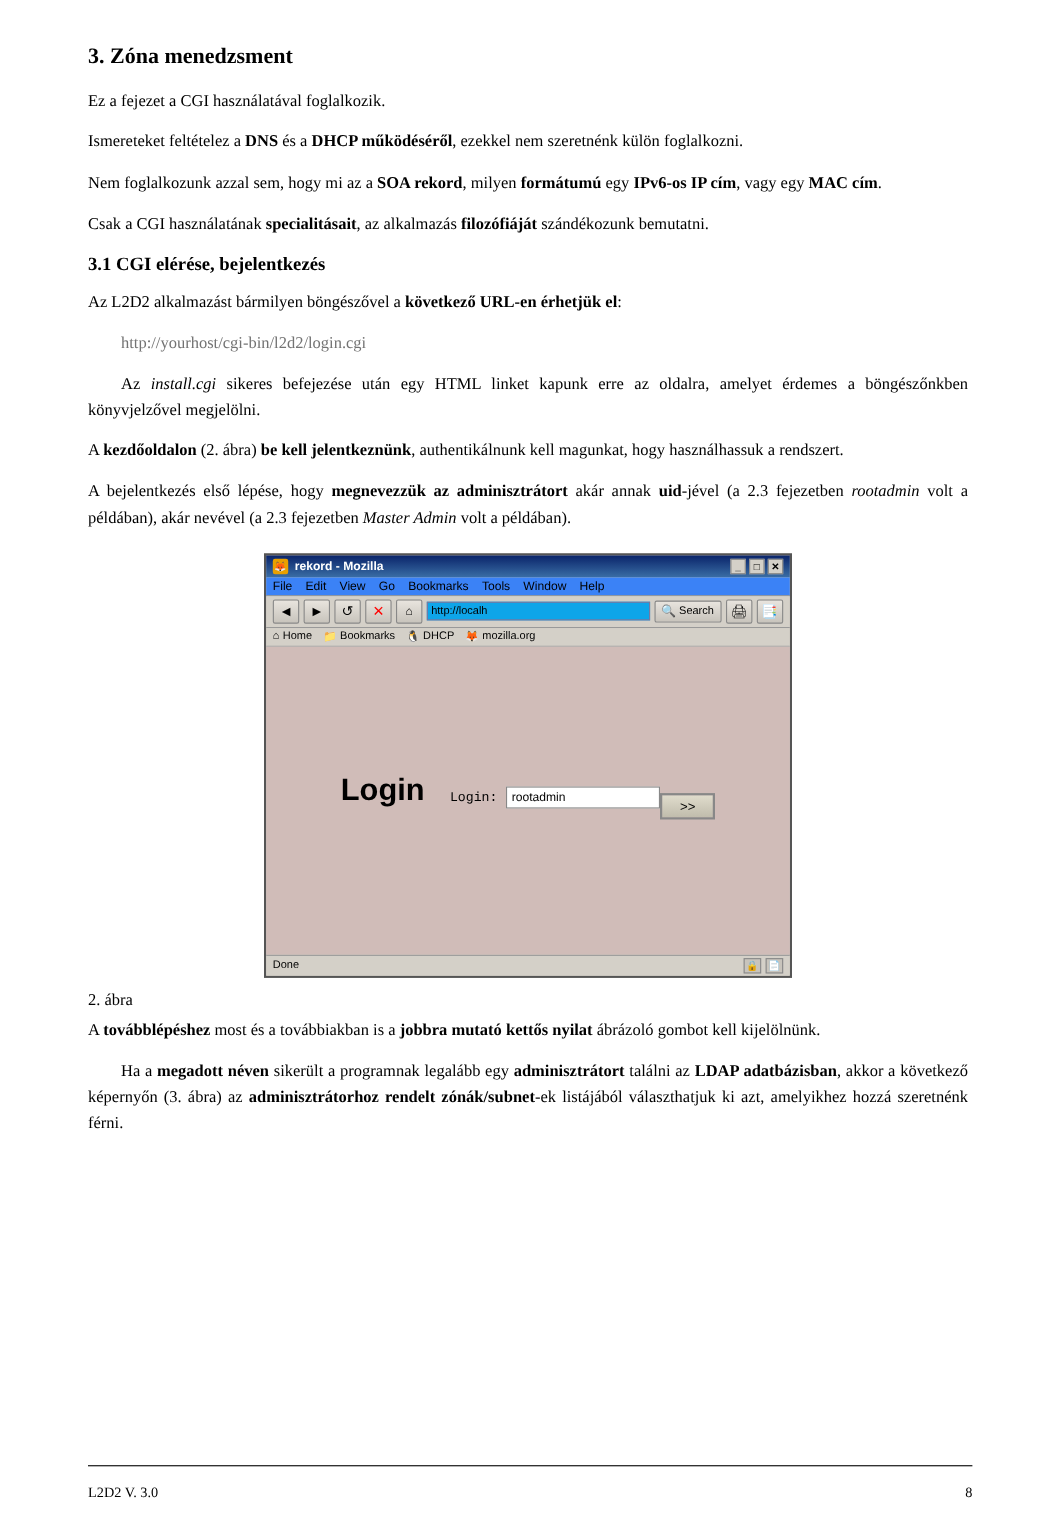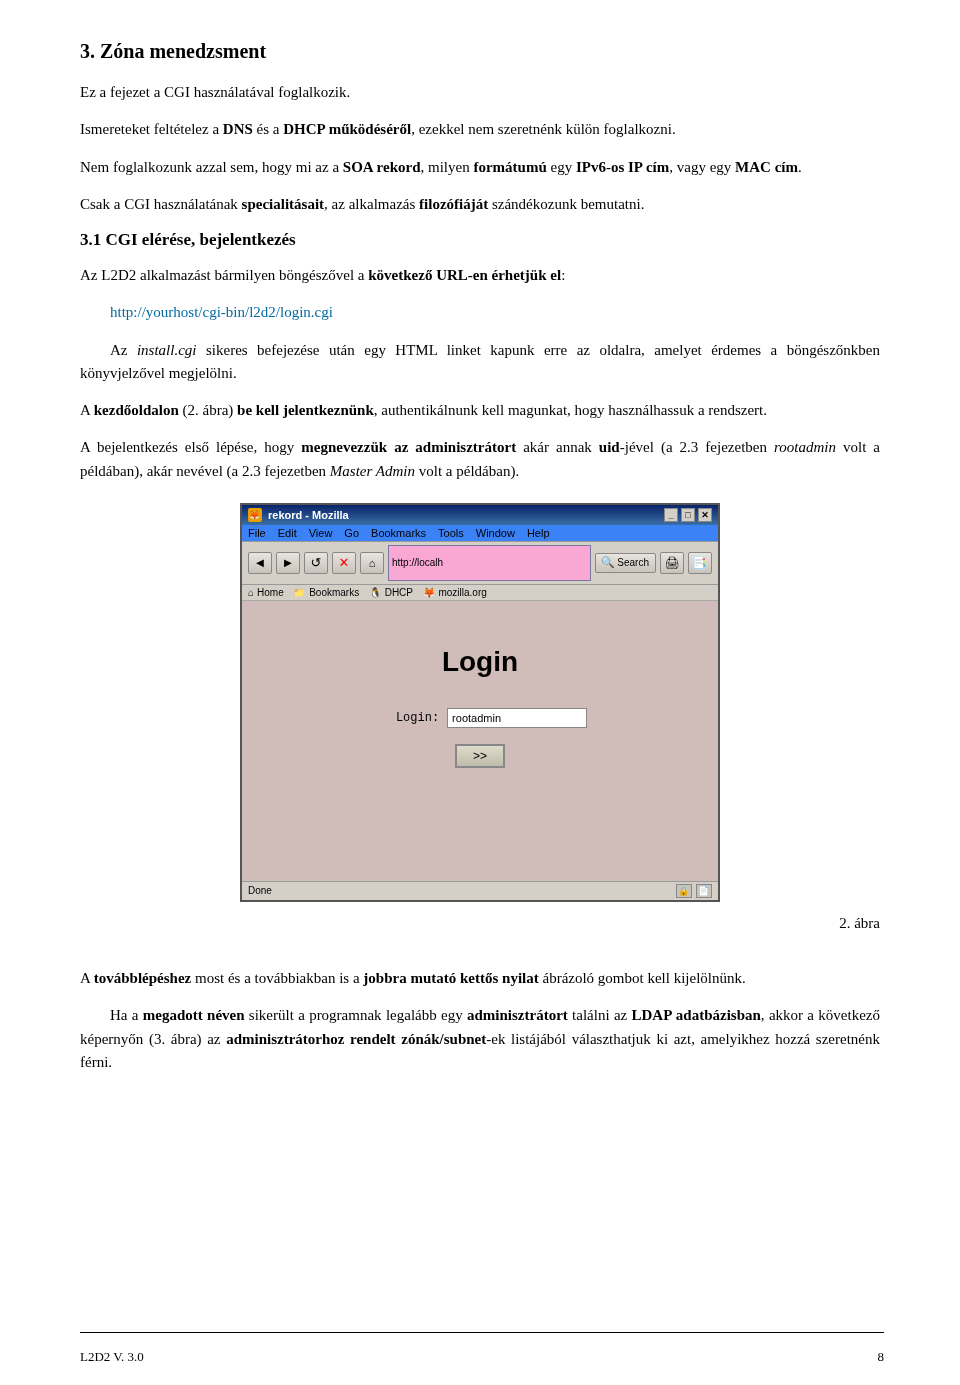--- a/index.html
+++ b/index.html
@@ -25,21 +25,21 @@
     }
     p {
       margin-bottom: 14px;
       line-height: 1.55;
       text-align: justify;
     }
     .indent {
       text-indent: 2em;
     }
     a {
-      color: #0369a1;
+      color: #737373;
       text-decoration: none;
     }
     .bold { font-weight: bold; }
     .italic { font-style: italic; }
 
     
     .browser-container {
       width: 480px;
       margin: 20px auto 10px auto;
       border: 2px solid #555;
@@ -121,23 +121,23 @@
       cursor: pointer;
     }
     .address-bar {
       flex: 1;
       display: flex;
       align-items: center;
       gap: 4px;
     }
     .address-input {
       flex: 1;
-      height: 36px;
+      height: 17px;
       border: 1px solid #7878a0;
-      background: #f9a8d4;
+      background: #0ea5e9;
       font-size: 10px;
       padding: 0 3px;
     }
     .search-btn {
       background: linear-gradient(to bottom, #e8e4de, #c8c4bc);
       border: 1px solid #888;
       height: 20px;
       padding: 0 6px;
       font-size: 10px;
       display: flex;
@@ -164,23 +164,24 @@
       gap: 3px;
       cursor: pointer;
     }
     .bk-icon {
       font-size: 10px;
     }
     .browser-content {
       background: #d0bcb8;
       min-height: 280px;
       display: flex;
-      flex-direction: column;
-      align-items: center;
-      padding: 45px 20px 20px 20px;
+      flex-direction: row;
+      align-items: center;
+      padding: 30px 20px 20px 20px;
+      justify-content: center;
     }
     .login-title {
       font-size: 28px;
       font-weight: bold;
       color: #000;
       margin-bottom: 30px;
       font-family: Arial, sans-serif;
     }
     .login-form-row {
       display: flex;
@@ -228,22 +229,22 @@
       height: 14px;
       background: #c8c4bc;
       border: 1px solid #888;
       display: inline-flex;
       align-items: center;
       justify-content: center;
       font-size: 9px;
     }
 
     .figure-caption {
-      text-align: right;
-      margin-bottom: 32px;
+      text-align: left;
+      margin-bottom: 4px;
       font-size: 15px;
     }
 
     .footer {
       position: absolute;
       bottom: 20px;
       left: 80px;
       right: 76px;
       display: flex;
       justify-content: space-between;

